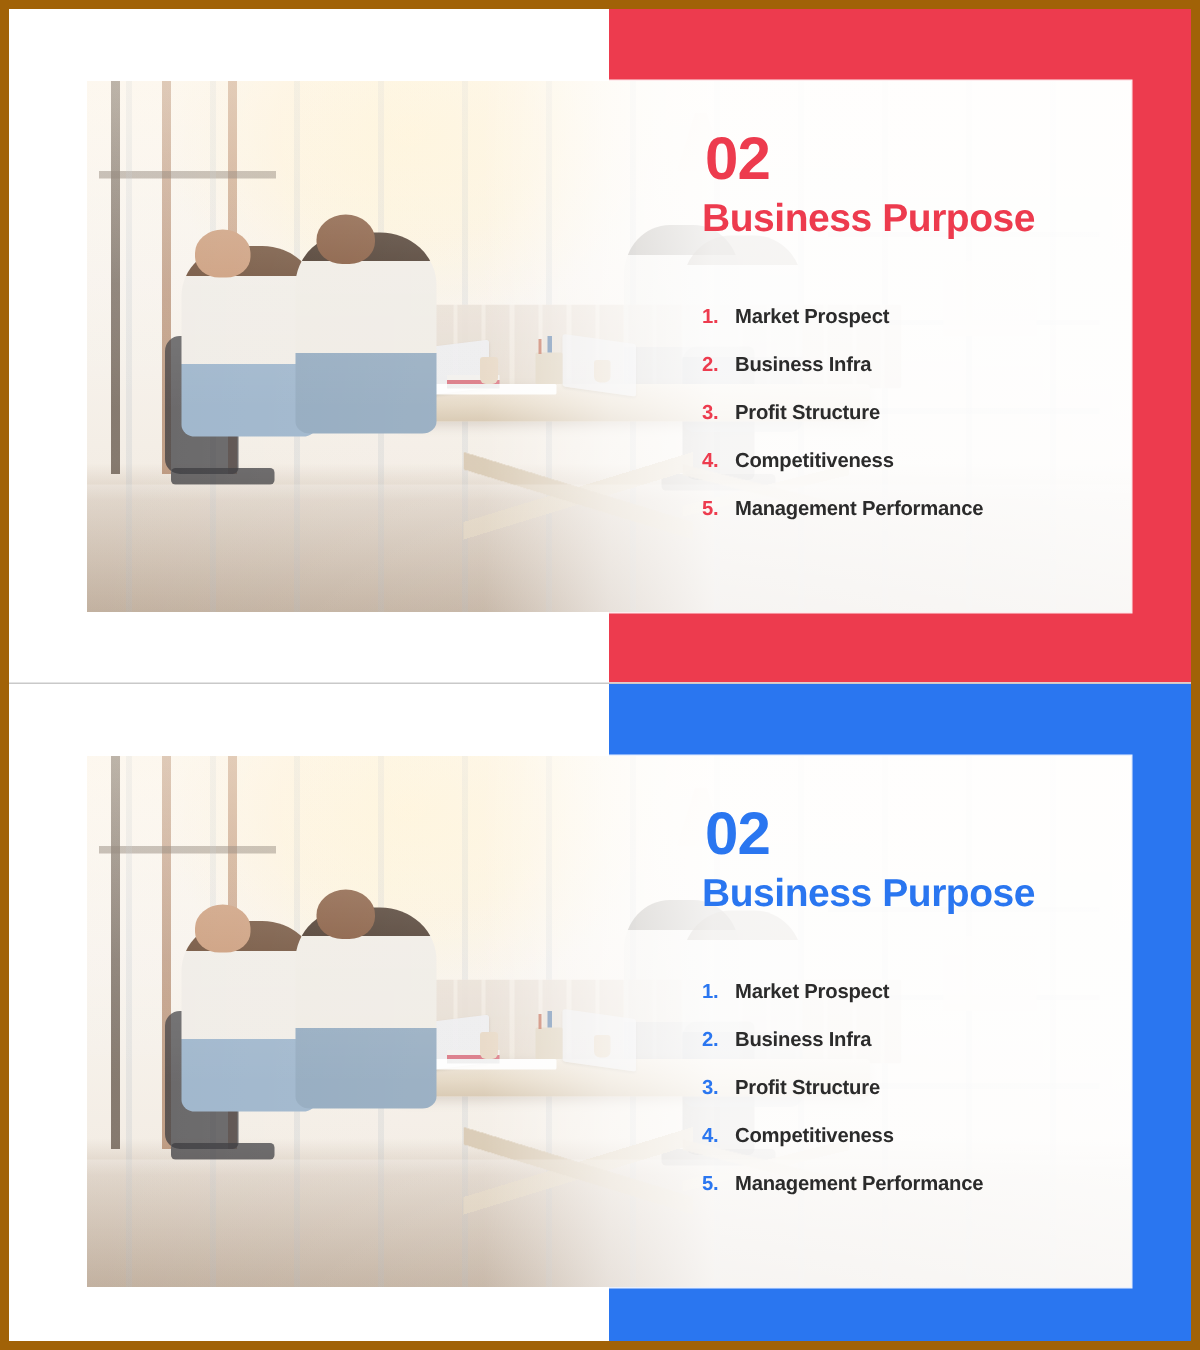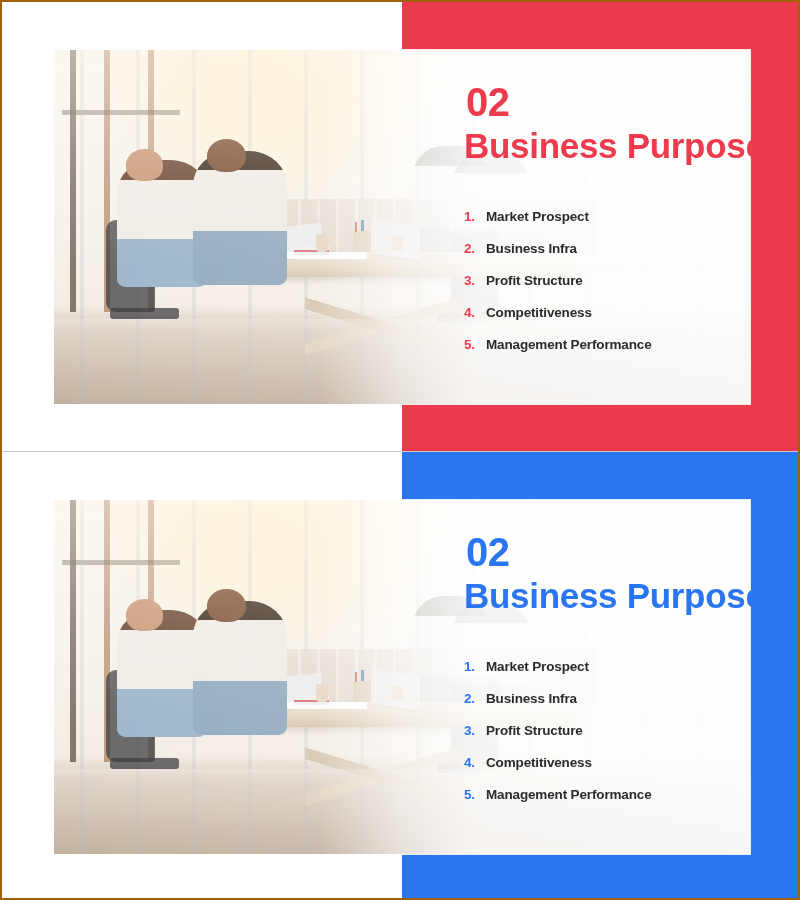--- a/index.html
+++ b/index.html
@@ -13,21 +13,21 @@
     font-family: "Liberation Sans", sans-serif;
     overflow: hidden;
   }
 
   #canvas {
     position: relative;
     width: 800px;
     height: 900px;
     background: #ffffff;
     box-sizing: border-box;
-    border: 2px solid #a16207;
+    border: 6px solid #a16207;
     overflow: hidden;
   }
 
   
   .slide {
     position: absolute;
     left: 0;
     width: 798px;
     background: #ffffff;
     overflow: hidden;
@@ -249,21 +249,21 @@
     width: 290px;
   }
   .slide-number {
     font-size: 40px;
     font-weight: 700;
     line-height: 1;
     letter-spacing: -0.5px;
     margin: 0 0 6px 2px;
   }
   .slide-title {
-    font-size: 35px;
+    font-size: 26px;
     font-weight: 700;
     line-height: 1.05;
     letter-spacing: -0.3px;
     margin: 0;
     white-space: nowrap;
   }
   .bullet-list {
     list-style: none;
     margin: 44px 0 0 0;
     padding: 0;

